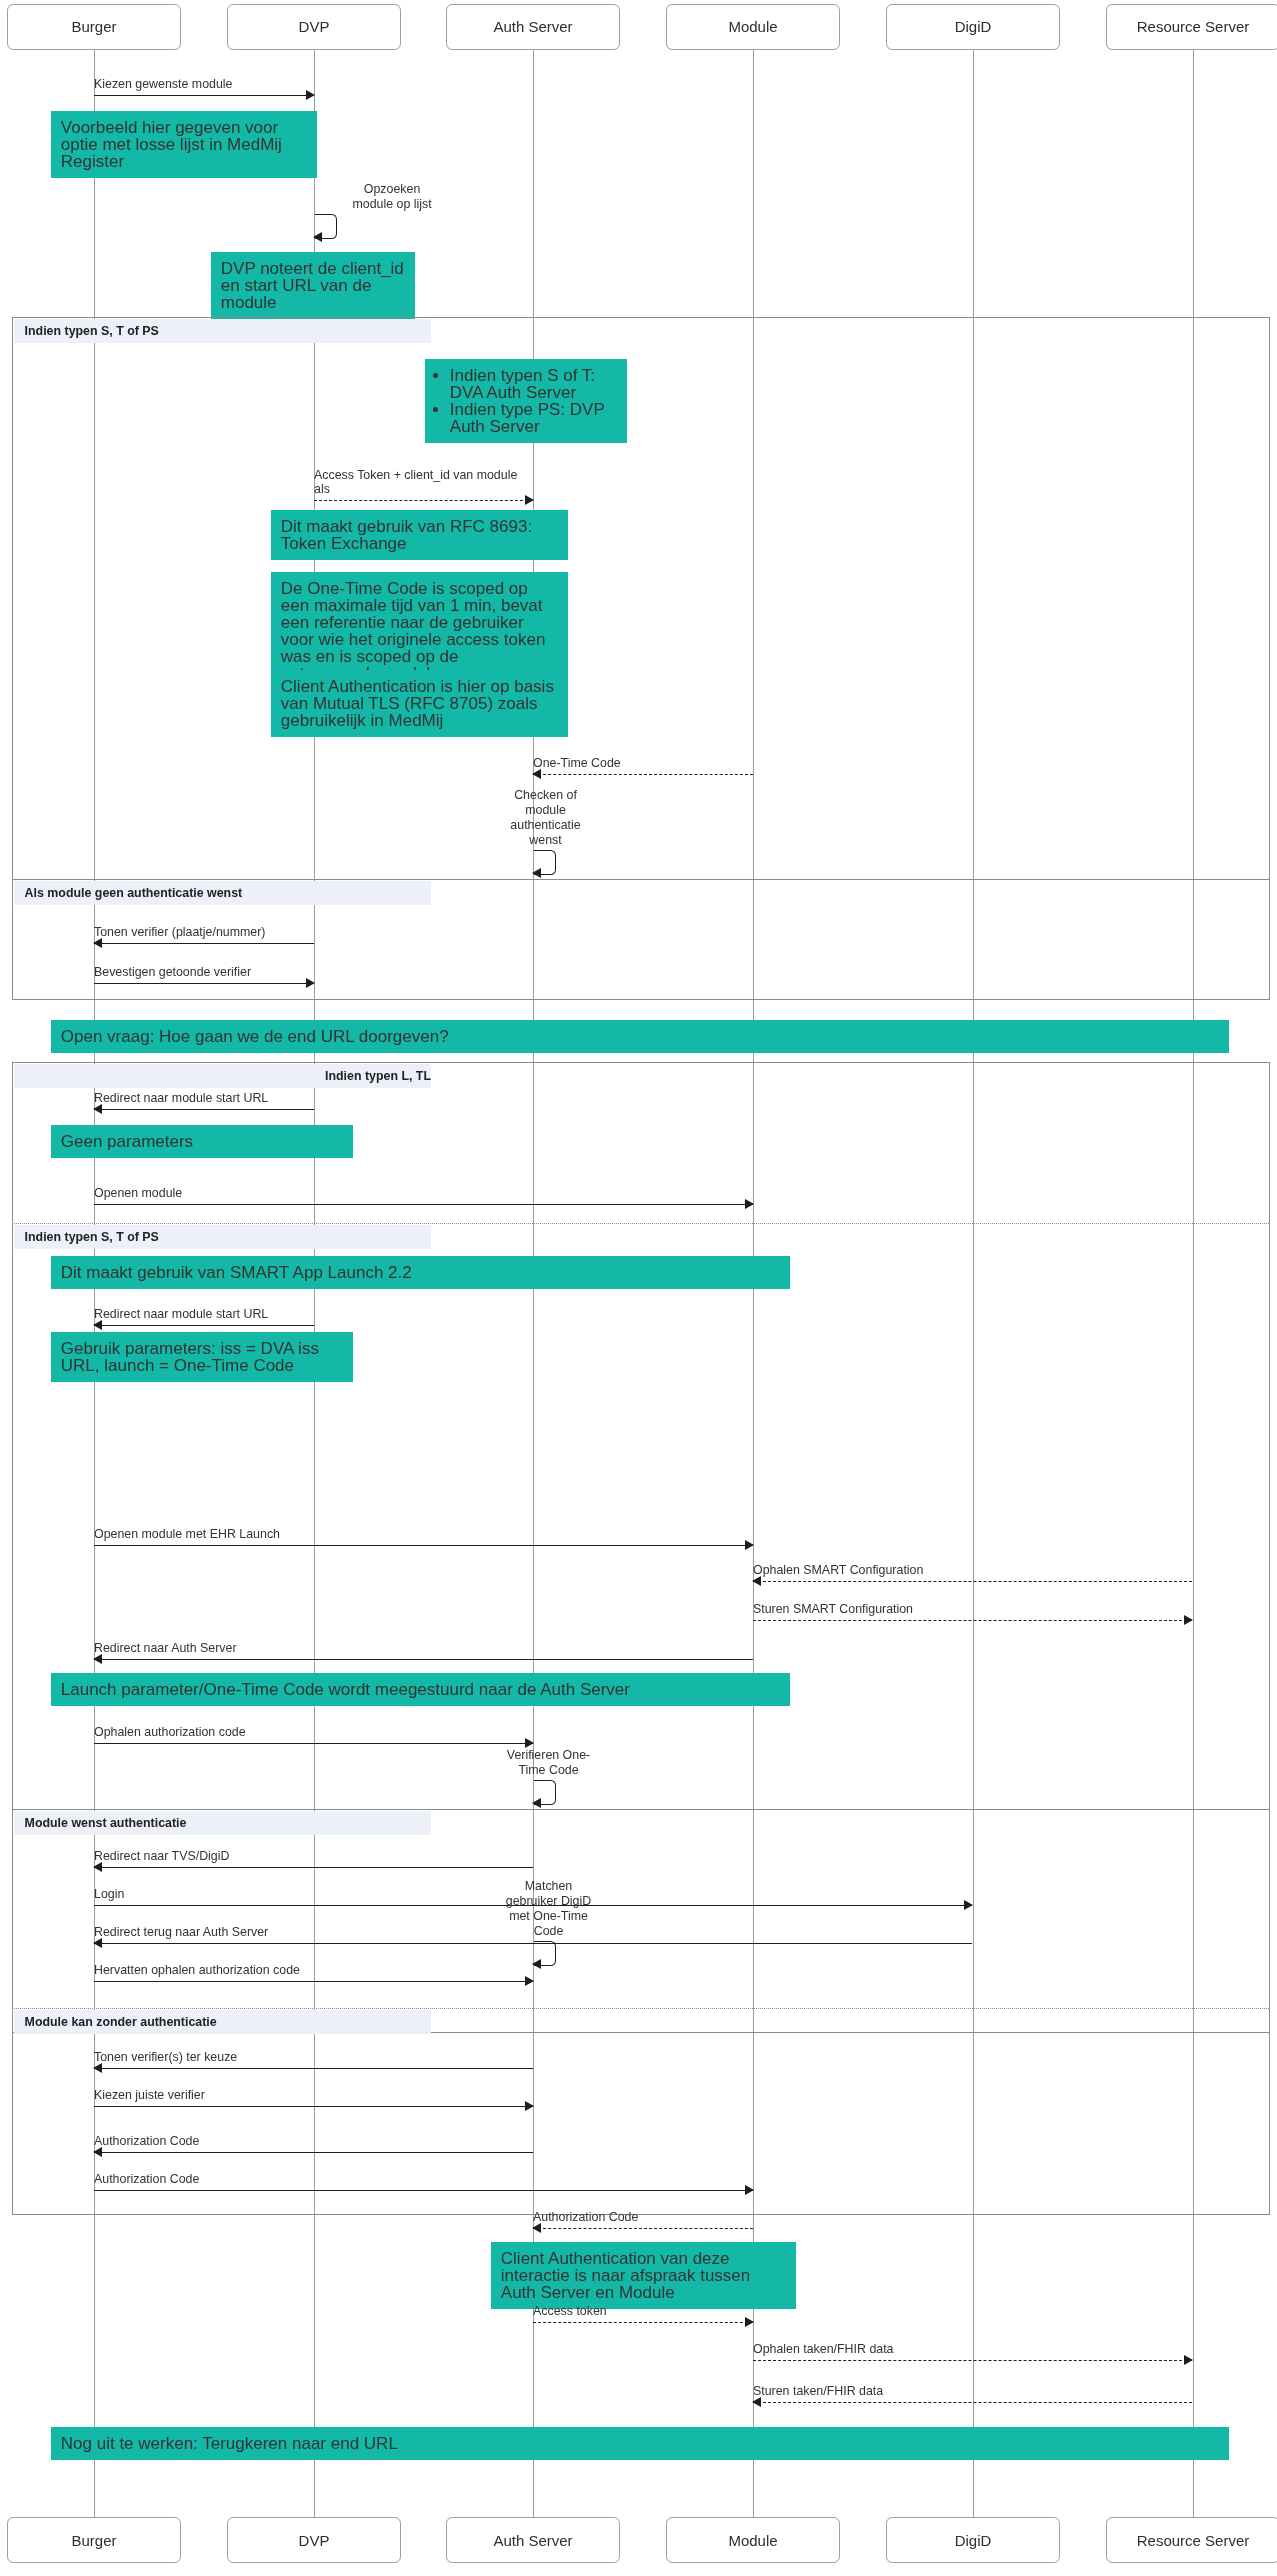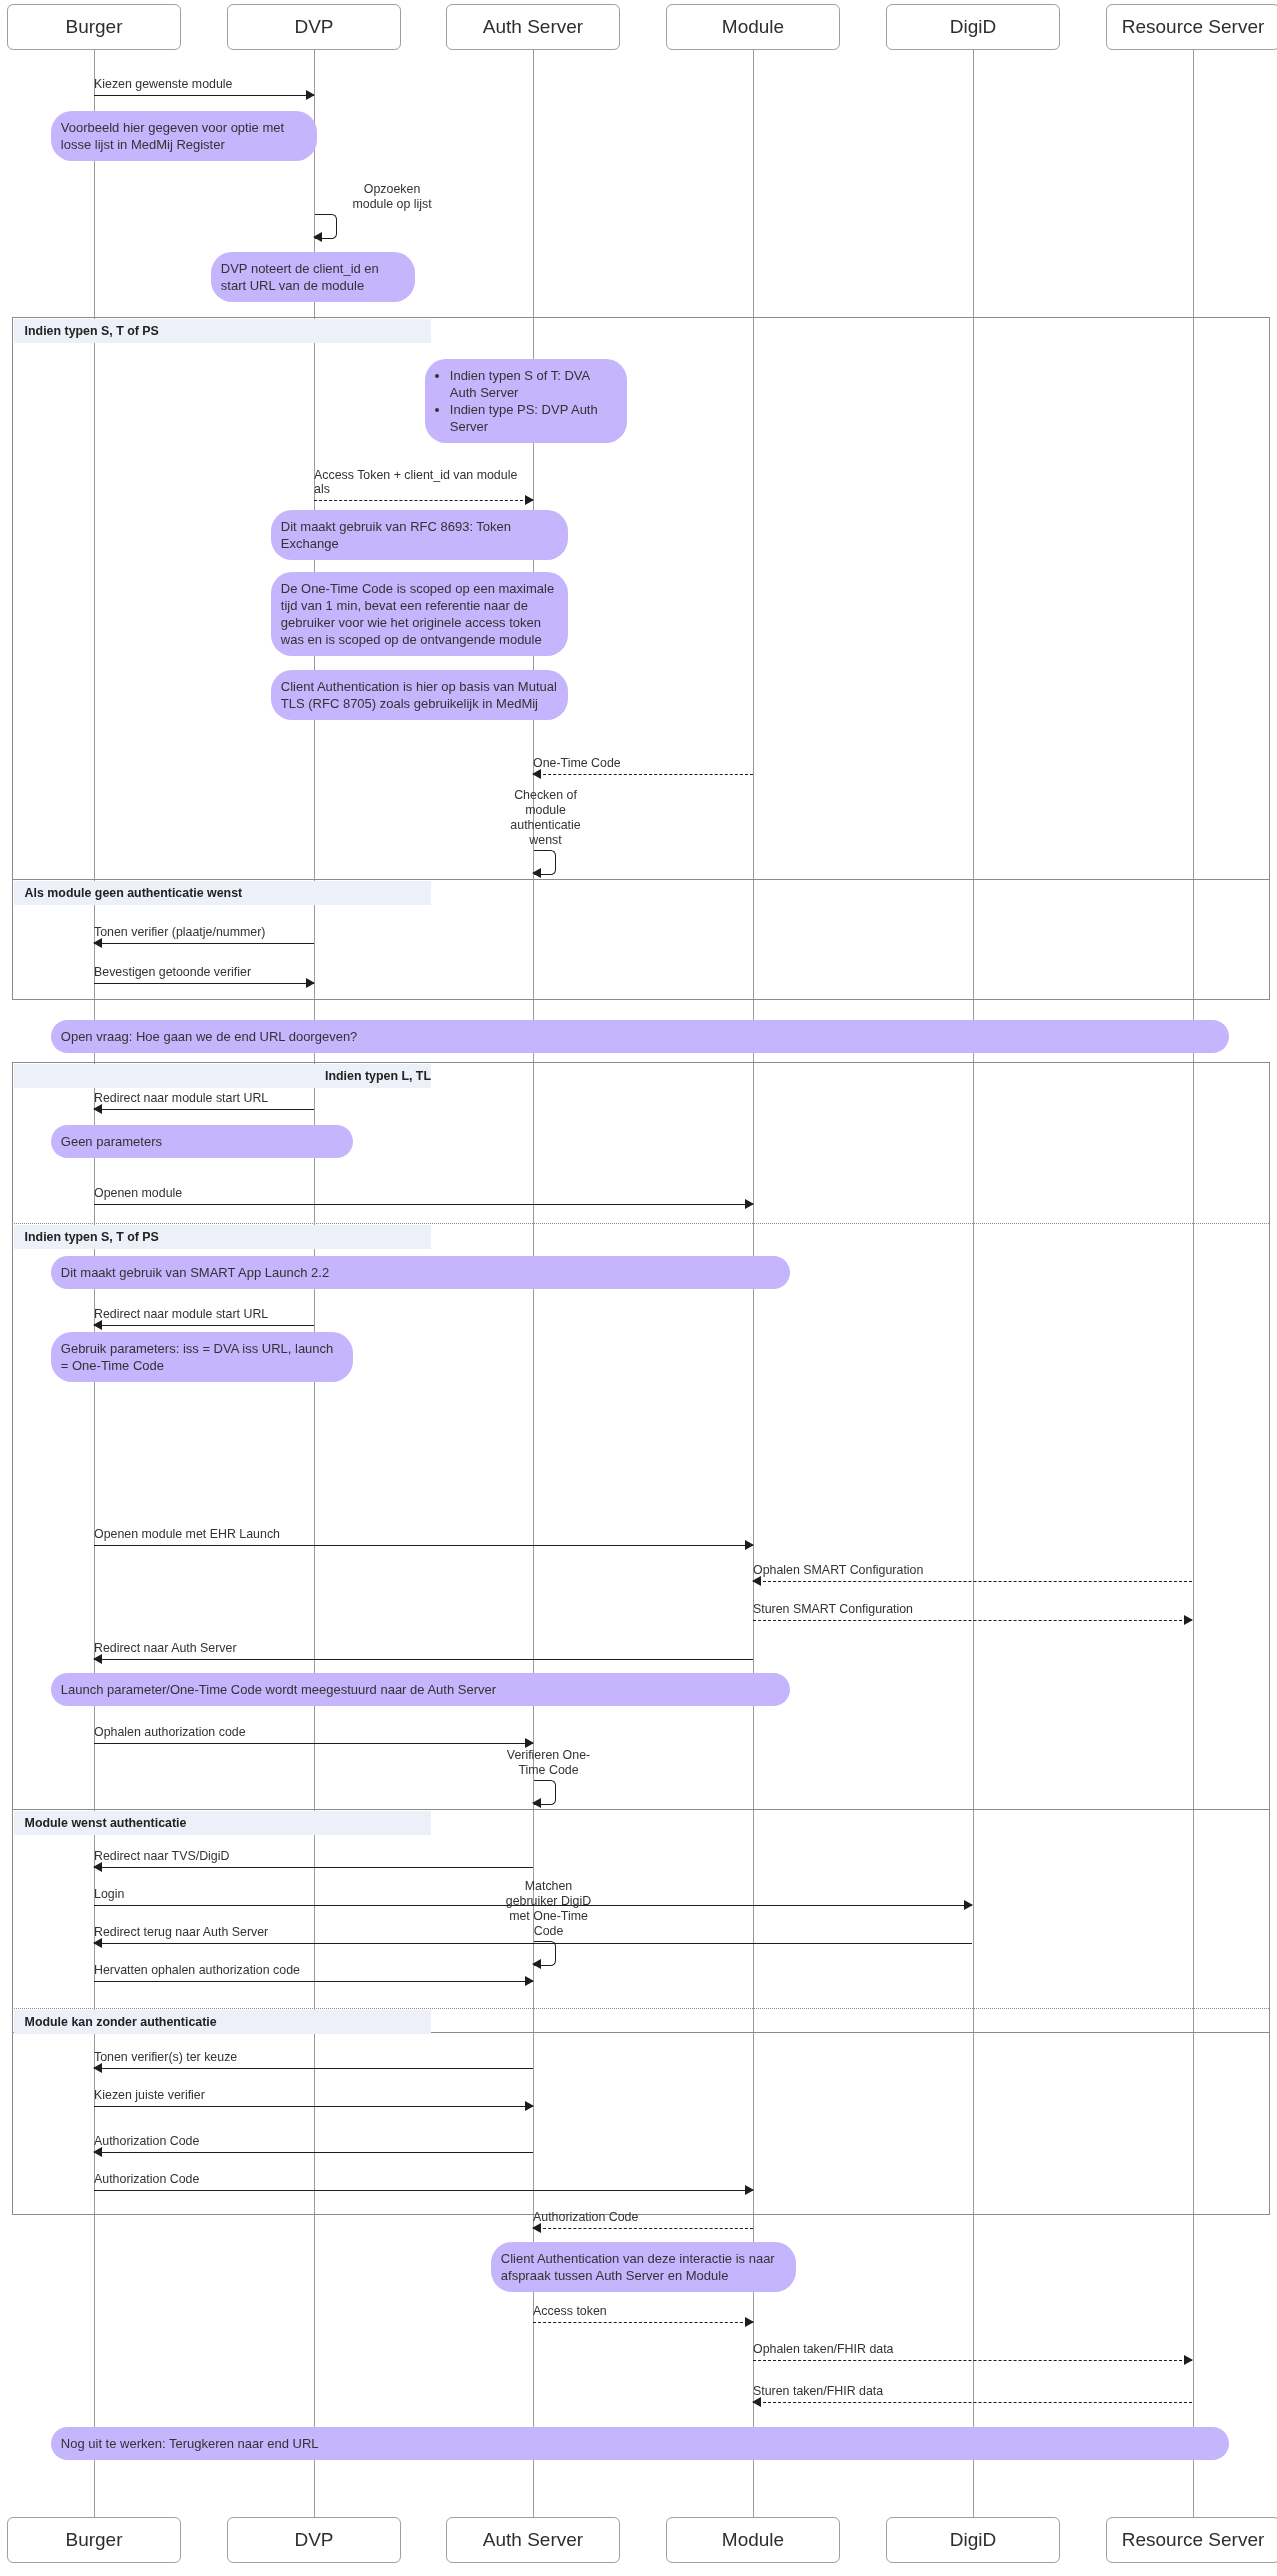--- a/index.html
+++ b/index.html
@@ -7,21 +7,21 @@
   body{font-family:"Liberation Sans",sans-serif;color:#333333;}
   #canvas{position:relative;width:1278px;height:2576px;overflow:hidden;background:#fff;}
 
   
   .lifeline{position:absolute;width:0.9px;background:#9b9b9b;}
 
   
   .actor{position:absolute;box-sizing:border-box;height:46px;
          border:1.8px solid #9e9e9e;border-radius:6.2px;background:#fff;
          display:flex;align-items:center;justify-content:center;
-         font-size:19px;color:#2e2e2e;}
+         font-size:15px;color:#2e2e2e;}
 
   
   .msg{position:absolute;height:0.9px;}
   .msg .line{position:absolute;left:0;top:0;width:100%;height:0;
              border-top:1.8px solid #1d1d1d;}
   .msg.dashed .line{border-top:1.8px dashed #1d1d1d;}
   .msg .head{position:absolute;top:-5.3px;width:0;height:0;
              border-top:5.3px solid transparent;border-bottom:5.3px solid transparent;}
   .msg.right .head{right:-0.9px;border-left:9.8px solid #1d1d1d;}
   .msg.left  .head{left:-0.9px;border-right:9.8px solid #1d1d1d;}
@@ -35,22 +35,22 @@
                  border:1.8px solid #1d1d1d;border-left:none;
                  border-top-right-radius:5.3px;border-bottom-right-radius:5.3px;}
   .self .head{position:absolute;left:-1.8px;bottom:-5.3px;width:0;height:0;
               border-top:5.3px solid transparent;border-bottom:5.3px solid transparent;
               border-right:9.8px solid #1d1d1d;}
   .self .lbl{position:absolute;left:10.6px;bottom:25px;width:133px;
              text-align:center;font-size:12.4px;color:#333;line-height:15px;
              white-space:pre-line;}
 
   
-  .note{position:absolute;box-sizing:border-box;background:#c4b5fd;
-        padding:8px 9.8px;font-size:13px;line-height:17px;color:#333;border-radius:21px;}
+  .note{position:absolute;box-sizing:border-box;background:#14b8a6;
+        padding:8px 9.8px;font-size:17px;line-height:17px;color:#333;}
   .note ul{margin:0;padding-left:15px;}
   .note li{margin:0;}
 
   
   .frag{position:absolute;box-sizing:border-box;border:1.8px solid #8b8b8b;}
   .frag-hdr{position:absolute;box-sizing:border-box;height:24px;
             background:#edf0f9;display:flex;align-items:center;
             padding-left:10.6px;font-size:12.4px;font-weight:bold;color:#222;}
   .frag-div{position:absolute;height:0;border-top:1.8px dotted #8b8b8b;}
 

